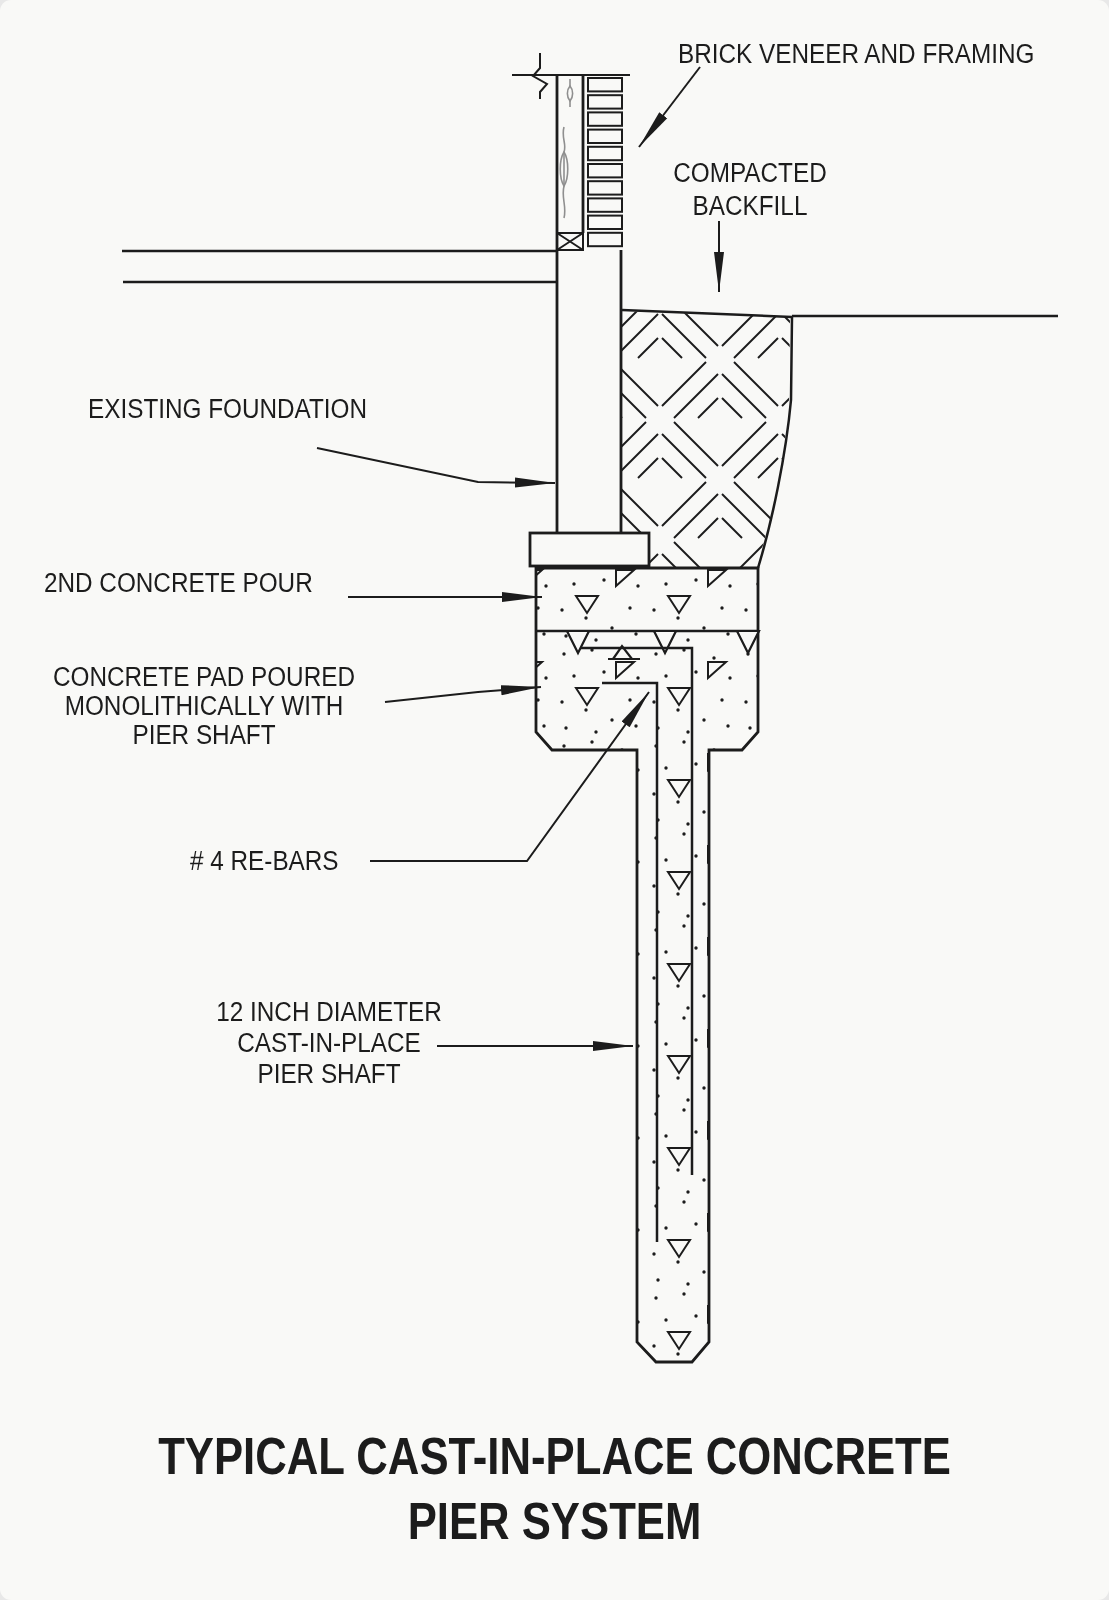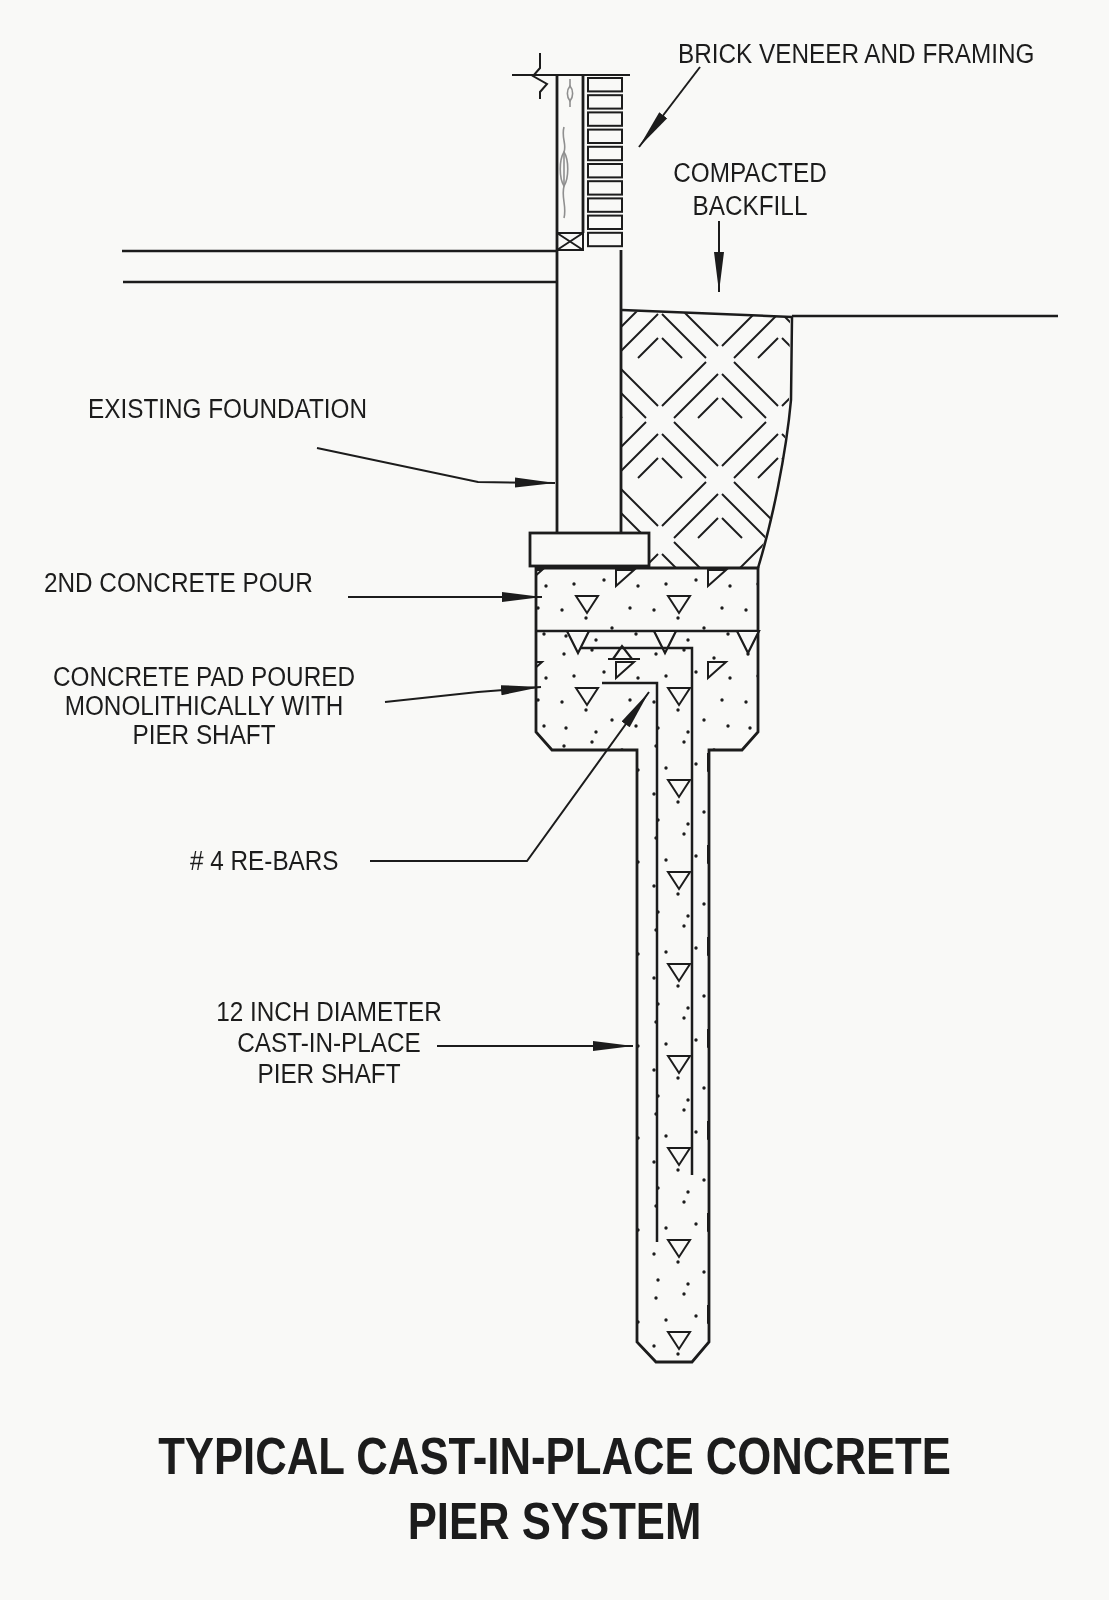--- a/index.html
+++ b/index.html
@@ -3,20 +3,21 @@
 <meta charset="utf-8">
 <style>
   html,body{margin:0;padding:0;background:#e8e8e8;}
   .stage{
     position:relative;
     width:1109px;height:1600px;
     margin:0 auto;
     background:var(--paper,#f9f9f7);
     overflow:hidden;
     font-family:"Liberation Sans", sans-serif;
+    border-radius:11px;
   }
   .stage svg{position:absolute;left:0;top:0;}
   .ln{stroke:var(--ink,#1c1c1c);fill:none;stroke-linecap:butt;}
   .s2{stroke-width:2px;}
   .s25{stroke-width:2.5px;}
   .s3{stroke-width:2.8px;}
   .fillconc{fill:url(#conc);}
   .fillhatch{fill:url(#hatch);stroke:none;}
   .tri{fill:var(--paper,#f9f9f7);stroke:var(--ink,#1c1c1c);stroke-width:2.2px;}
   .grain{stroke:var(--grain,#8f8f8f);stroke-width:1.6px;fill:none;}

